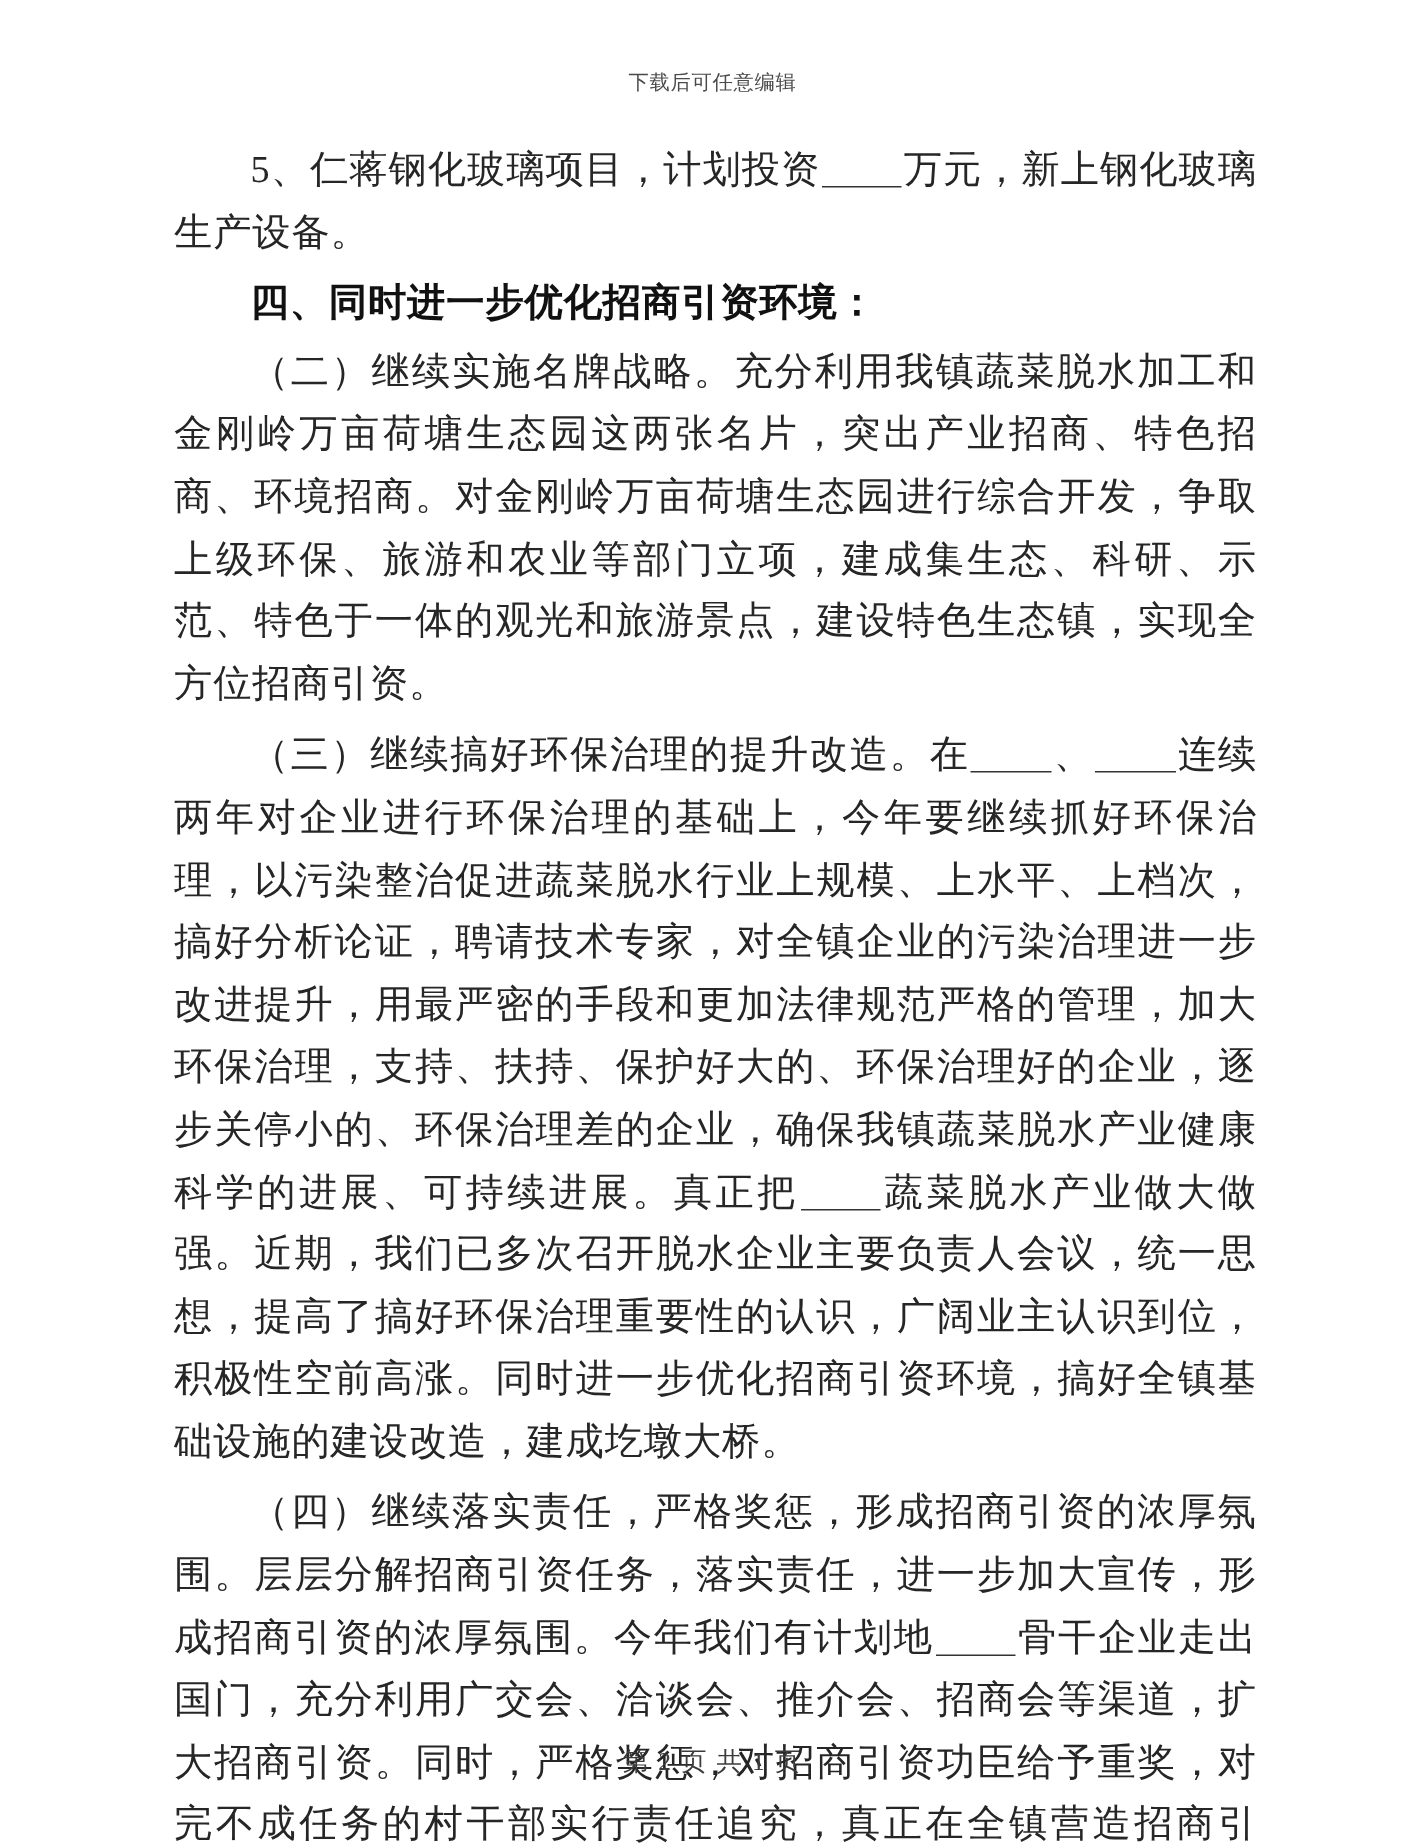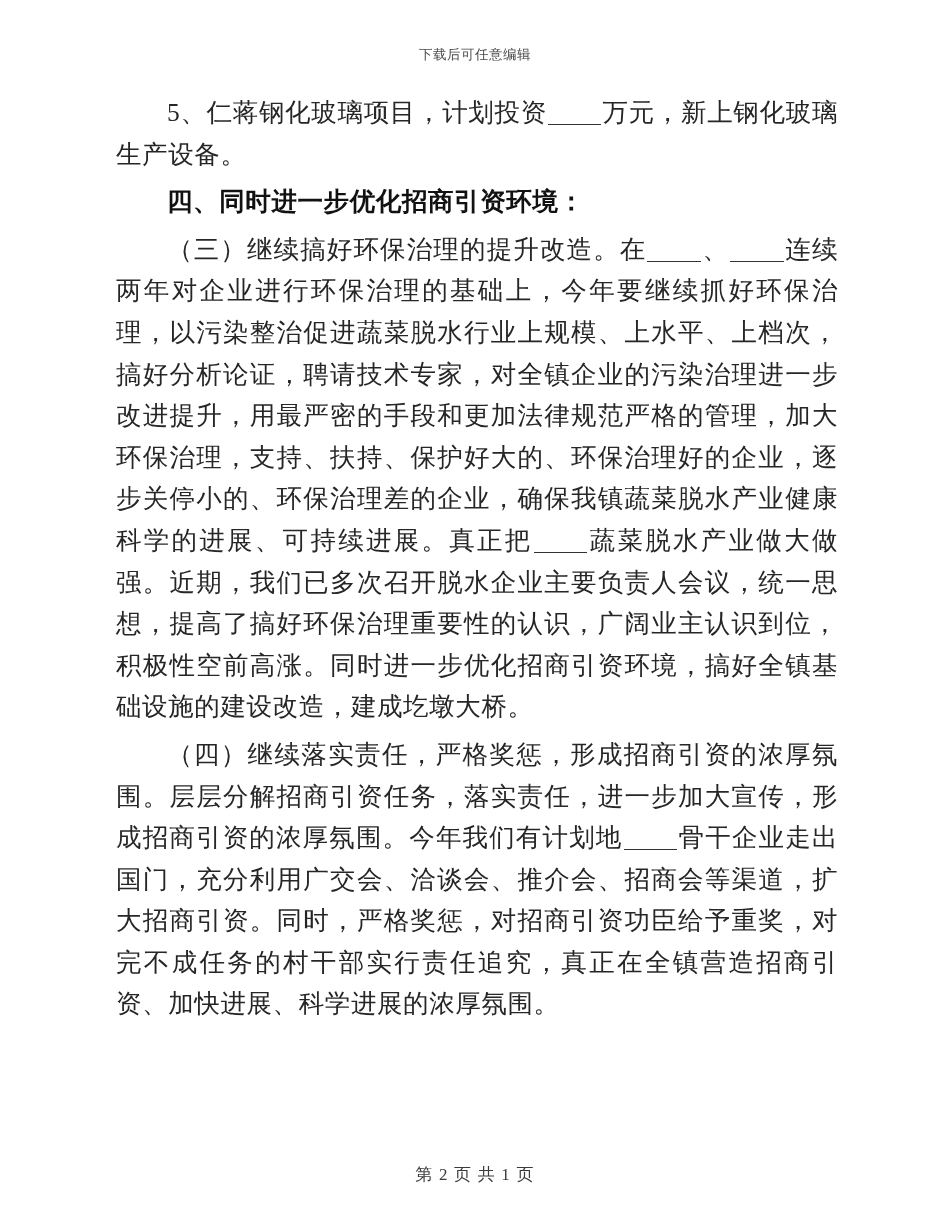--- a/index.html
+++ b/index.html
@@ -99,20 +99,21 @@
   <div class="page-header">下载后可任意编辑</div>
 
   <div class="doc-body">
 
     <p class="para indent">
       <span>5、仁蒋钢化玻璃项目，计划投资</span><span class="blank"></span><span>万元，新上钢化玻璃生产设备。</span>
     </p>
 
     <p class="heading">四、同时进一步优化招商引资环境：</p>
 
+    <p class="para indent">（二）继续实施名牌战略。充分利用我镇蔬菜脱水加工和金刚岭万亩荷塘生态园这两张名片，突出产业招商、特色招商、环境招商。对金刚岭万亩荷塘生态园进行综合开发，争取上级环保、旅游和农业等部门立项，建成集生态、科研、示范、特色于一体的观光和旅游景点，建设特色生态镇，实现全方位招商引资。</p>
 
     <p class="para indent spaced">
       <span>（三）继续搞好环保治理的提升改造。在</span><span class="blank"></span><span>、</span><span class="blank"></span><span>连续两年对企业进行环保治理的基础上，今年要继续抓好环保治理，以污染整治促进蔬菜脱水行业上规模、上水平、上档次，搞好分析论证，聘请技术专家，对全镇企业的污染治理进一步改进提升，用最严密的手段和更加法律规范严格的管理，加大环保治理，支持、扶持、保护好大的、环保治理好的企业，逐步关停小的、环保治理差的企业，确保我镇蔬菜脱水产业健康科学的进展、可持续进展。真正把</span><span class="blank"></span><span>蔬菜脱水产业做大做强。近期，我们已多次召开脱水企业主要负责人会议，统一思想，提高了搞好环保治理重要性的认识，广阔业主认识到位，积极性空前高涨。同时进一步优化招商引资环境，搞好全镇基础设施的建设改造，建成圪墩大桥。</span>
     </p>
 
     <p class="para indent spaced">
       <span>（四）继续落实责任，严格奖惩，形成招商引资的浓厚氛围。层层分解招商引资任务，落实责任，进一步加大宣传，形成招商引资的浓厚氛围。今年我们有计划地</span><span class="blank"></span><span>骨干企业走出国门，充分利用广交会、洽谈会、推介会、招商会等渠道，扩大招商引资。同时，严格奖惩，对招商引资功臣给予重奖，对完不成任务的村干部实行责任追究，真正在全镇营造招商引资、加快进展、科学进展的浓厚氛围。</span>
     </p>
 
   </div>

